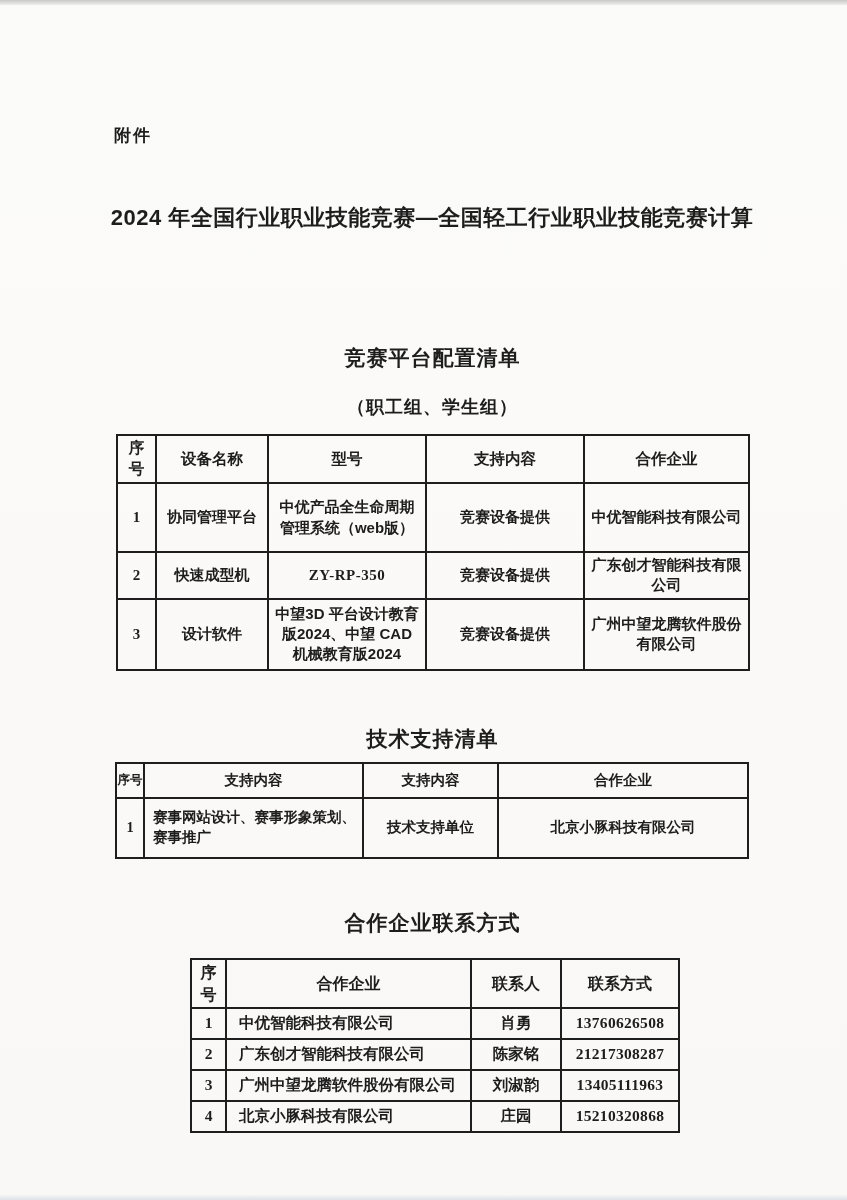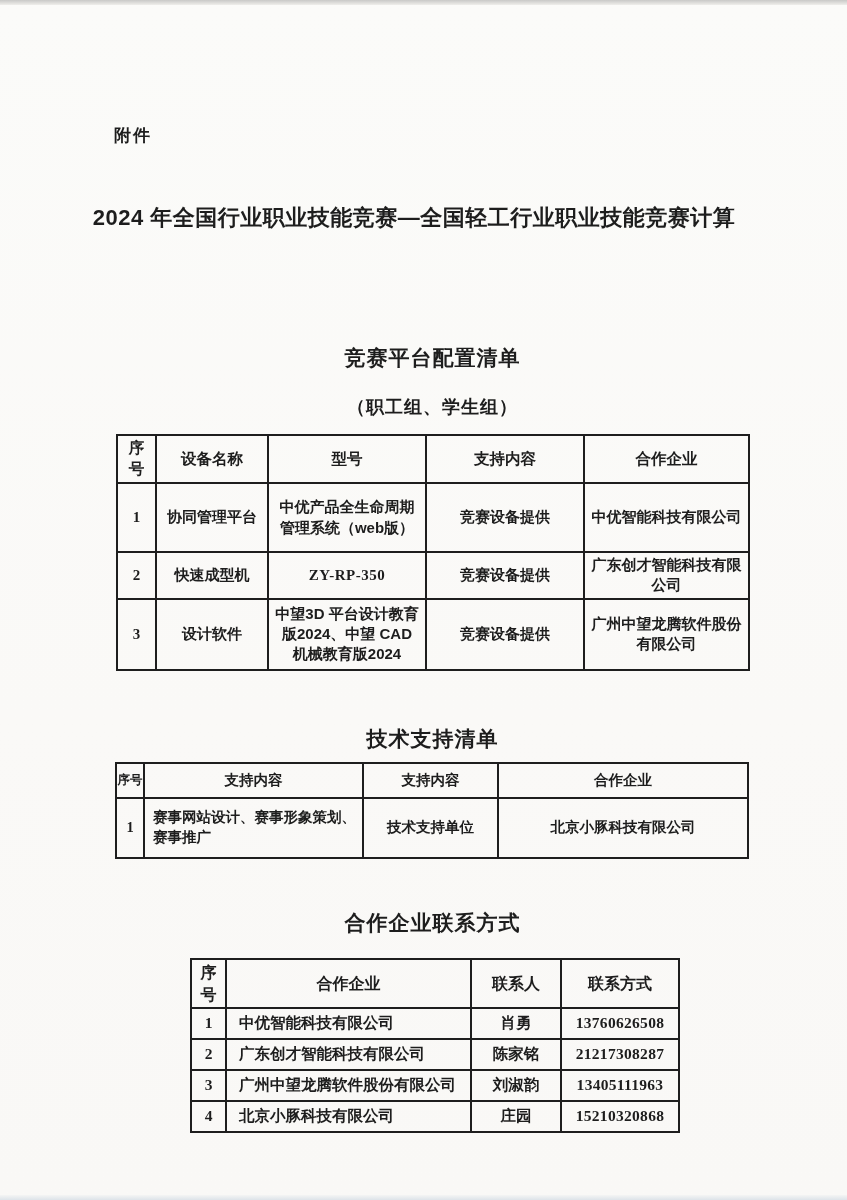--- a/index.html
+++ b/index.html
@@ -18,21 +18,21 @@
   }
   .scan-edge-bottom{
     position:absolute;bottom:0;left:0;right:0;height:5px;
     background:linear-gradient(180deg,#f4f5f4,#dde3e9);
   }
   .attachment{
     position:absolute;left:114px;top:124px;
     font-size:17px;font-weight:600;letter-spacing:2px;
   }
   .main-title{
-    position:absolute;left:90px;top:192px;width:648px;
+    position:absolute;left:108px;top:192px;width:648px;
     text-align:center;
     font-size:22px;font-weight:700;letter-spacing:.5px;
     line-height:51px;
   }
   .sec-title{
     position:absolute;left:9px;width:847px;
     text-align:center;font-weight:700;
   }
   .t1-title{top:344px;font-size:21px;letter-spacing:1px;}
   .t1-sub{top:395px;font-size:18px;letter-spacing:1px;}

